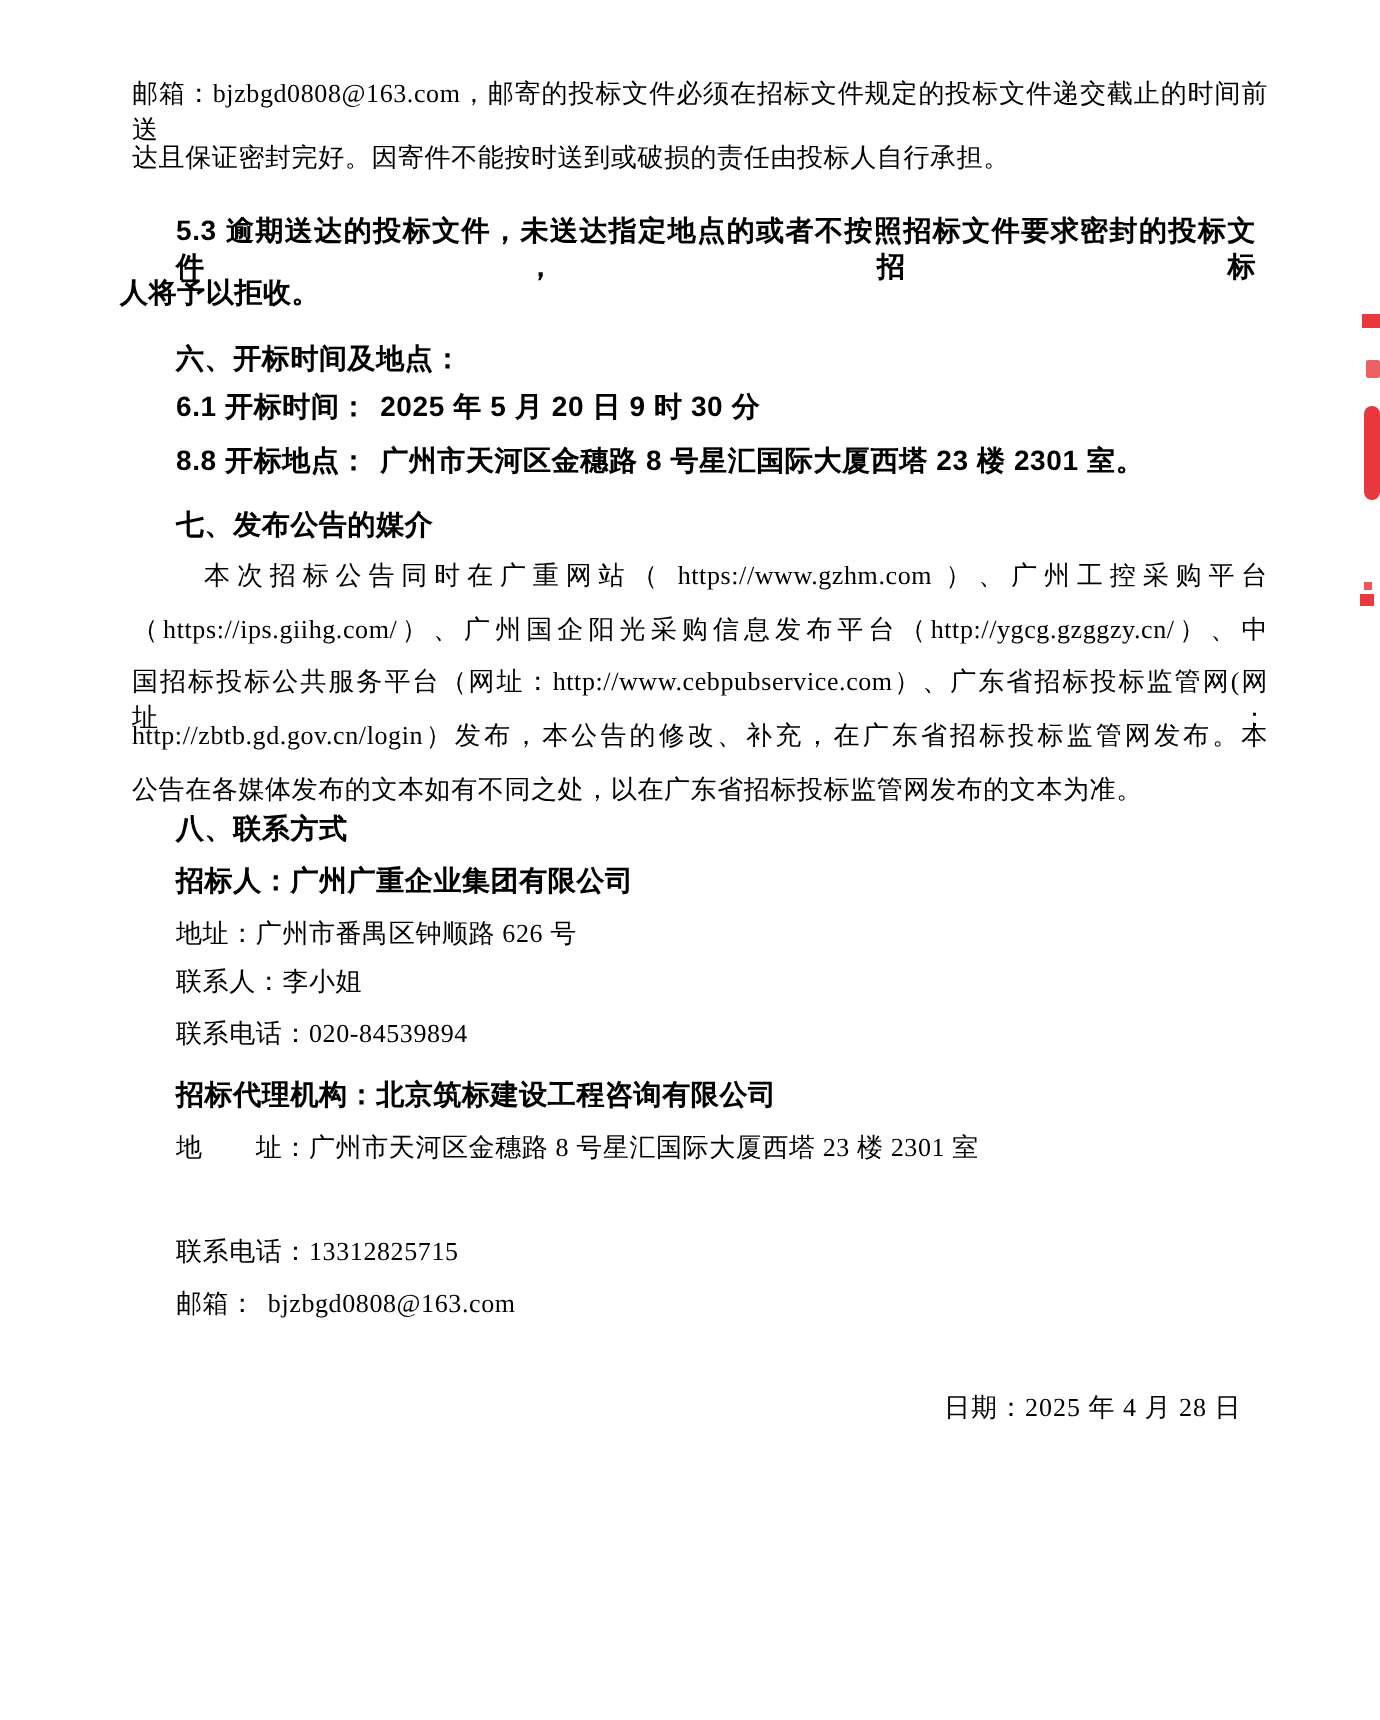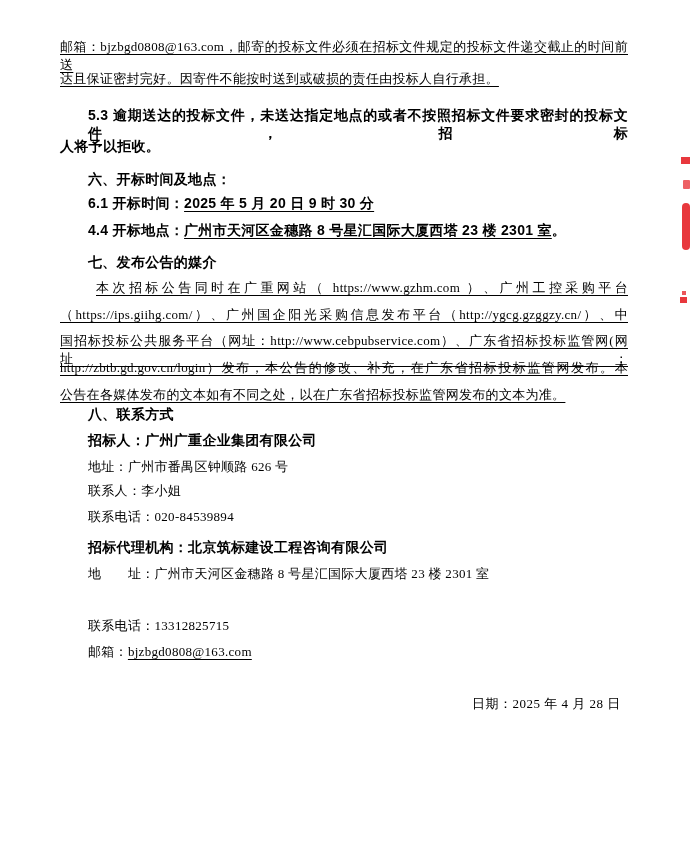--- a/index.html
+++ b/index.html
@@ -24,23 +24,23 @@
     line-height: 18px;
     letter-spacing: 0.3px;
     white-space: nowrap;
   }
   .b {
     font-weight: bold;
     font-family: "Liberation Sans", "DejaVu Sans", sans-serif;
     font-size: 14px;
   }
   .u {
-    text-decoration: underline;
     text-underline-offset: 3px;
     text-decoration-thickness: 1px;
+    margin-left: 6px;
   }
   .j {
     text-align: justify;
     text-align-last: justify;
     white-space: normal;
   }
   .ind { padding-left: 28px; width: 540px; }
   .ind2 { padding-left: 36px; width: 532px; }
   .date-line {
     position: absolute;
@@ -65,21 +65,21 @@
   <div class="line u" style="top:70px">达且保证密封完好。因寄件不能按时送到或破损的责任由投标人自行承担。</div>
 
   <div class="line b j ind" style="top:106px">5.3 逾期送达的投标文件，未送达指定地点的或者不按照招标文件要求密封的投标文件，招标</div>
   <div class="line b" style="top:137px">人将予以拒收。</div>
 
   <div class="line b ind" style="top:170px">六、开标时间及地点：</div>
   <div class="line b ind" style="top:194px">
     <span>6.1 开标时间：</span><span class="u">2025 年 5 月 20 日 9 时 30 分</span>
   </div>
   <div class="line b ind" style="top:221px">
-    <span>4.4 开标地点：</span><span class="u">广州市天河区金穗路 8 号星汇国际大厦西塔 23 楼 2301 室</span><span>。</span>
+    <span>8.8 开标地点：</span><span class="u">广州市天河区金穗路 8 号星汇国际大厦西塔 23 楼 2301 室</span><span>。</span>
   </div>
 
   <div class="line b ind" style="top:253px">七、发布公告的媒介</div>
   <div class="line u j ind2" style="top:279px">本次招标公告同时在广重网站（ https://www.gzhm.com ）、广州工控采购平台</div>
   <div class="line u j" style="top:306px">（https://ips.giihg.com/）、广州国企阳光采购信息发布平台（http://ygcg.gzggzy.cn/）、中</div>
   <div class="line u j" style="top:332px">国招标投标公共服务平台（网址：http://www.cebpubservice.com）、广东省招标投标监管网(网址：</div>
   <div class="line u j" style="top:359px">http://zbtb.gd.gov.cn/login）发布，本公告的修改、补充，在广东省招标投标监管网发布。本</div>
   <div class="line u" style="top:386px">公告在各媒体发布的文本如有不同之处，以在广东省招标投标监管网发布的文本为准。</div>
 
   <div class="line b ind" style="top:405px">八、联系方式</div>

